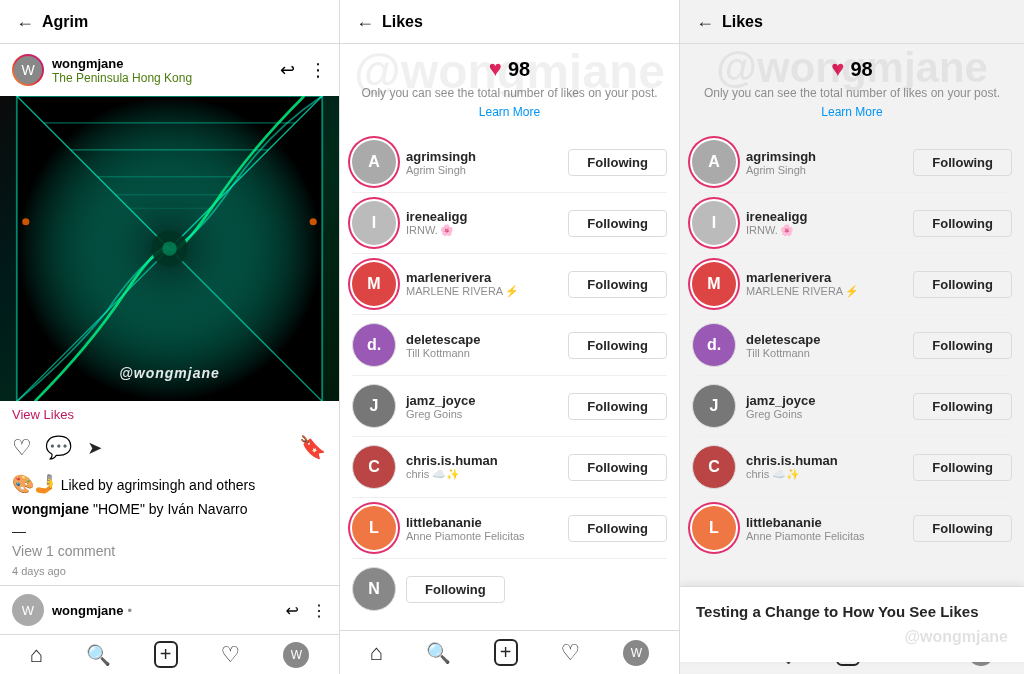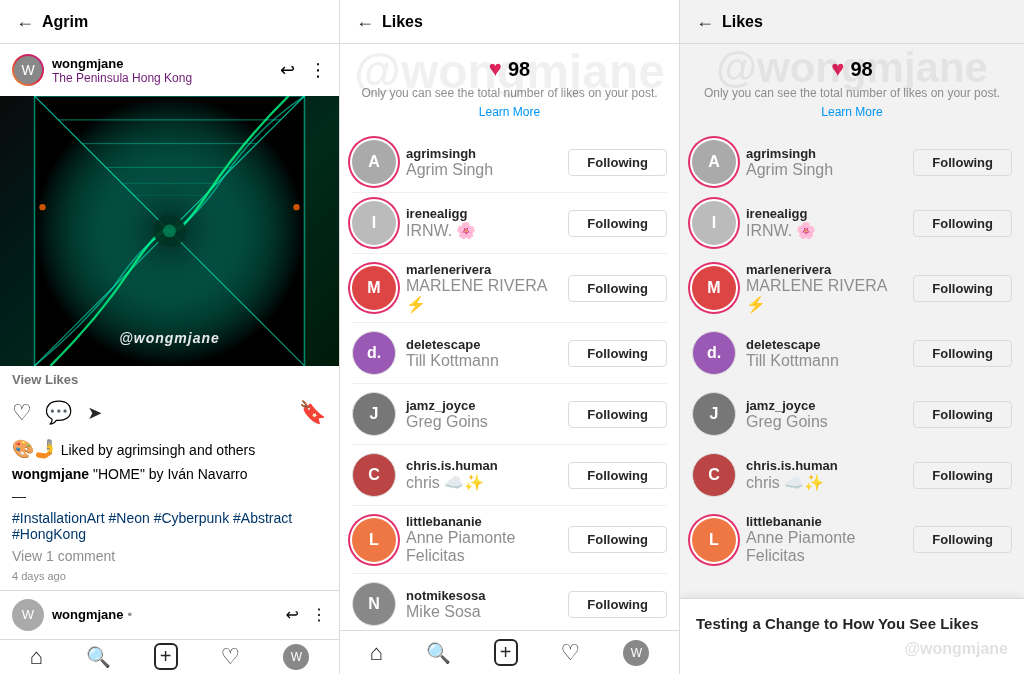--- a/index.html
+++ b/index.html
@@ -14,24 +14,24 @@
     
     .header { display: flex; align-items: center; padding: 12px 16px; border-bottom: 1px solid #dbdbdb; height: 44px; }
     .header-title { font-size: 16px; font-weight: 600; margin-left: 8px; }
     .back-icon { font-size: 18px; cursor: pointer; color: #262626; }
 
     
     .post-header { display: flex; align-items: center; padding: 10px 12px; }
     .avatar { width: 32px; height: 32px; border-radius: 50%; background: #dbdbdb; overflow: hidden; flex-shrink: 0; }
     .post-user-info { margin-left: 8px; flex: 1; }
     .post-username { font-size: 13px; font-weight: 600; }
-    .post-location { font-size: 12px; color: #701a75; }
+    .post-location { font-size: 12px; color: #4d7c0f; }
     .post-image { width: 100%; height: 340px; background: linear-gradient(135deg, #0a0a0a 0%, #001a1a 30%, #002a1a 60%, #001a0a 100%); position: relative; display: flex; align-items: center; justify-content: center; overflow: hidden; }
     .watermark { position: absolute; bottom: 20px; left: 50%; transform: translateX(-50%); color: rgba(255,255,255,0.9); font-size: 14px; font-weight: 600; letter-spacing: 1px; }
-    .view-likes-link { color: #737373; font-size: 13px; cursor: pointer; font-weight: bold; }
+    .view-likes-link { color: #be185d; font-size: 13px; cursor: pointer; }
 
     .post-actions { display: flex; align-items: center; padding: 8px 12px; }
     .post-action-icons { display: flex; gap: 14px; align-items: center; }
     .action-icon { font-size: 22px; cursor: pointer; color: #262626; }
     .bookmark-icon { margin-left: auto; font-size: 22px; cursor: pointer; color: #262626; }
 
     .post-likes { padding: 4px 12px; font-size: 14px; }
     .post-caption { padding: 2px 12px 4px; font-size: 14px; }
     .post-caption .username { font-weight: 600; }
     .post-tags { padding: 4px 12px; color: #00376b; font-size: 14px; }
@@ -42,26 +42,26 @@
 
     
     .nav-bar { display: flex; justify-content: space-around; align-items: center; height: 44px; border-top: 1px solid #dbdbdb; padding: 0 8px; background: #fff; }
     .nav-icon { font-size: 22px; color: #262626; cursor: pointer; }
     .nav-avatar { width: 26px; height: 26px; border-radius: 50%; background: #dbdbdb; cursor: pointer; }
 
     .likes-list { overflow-y: auto; flex: 1; }
     .like-item { display: flex; align-items: center; padding: 8px 12px; gap: 10px; }
     .like-user-info { flex: 1; }
     .like-username { font-size: 13px; font-weight: 600; color: #262626; }
-    .like-display-name { font-size: 16px; color: #8e8e8e; }
+    .like-display-name { font-size: 11px; color: #8e8e8e; }
     .follow-btn { border: 1px solid #dbdbdb; background: #fff; border-radius: 4px; padding: 5px 18px; font-size: 13px; font-weight: 600; color: #262626; cursor: pointer; white-space: nowrap; }
 
     
     .avatar-wrap { position: relative; flex-shrink: 0; }
-    .likes-panel-overlay { position: absolute; bottom: 0; left: 0; right: 0; background: #fff; border-top: 1px solid #dbdbdb; padding: 16px; z-index: 10; }
+    .likes-panel-overlay { position: absolute; bottom: 12px; left: 0; right: 0; background: #fff; border-top: 1px solid #dbdbdb; padding: 16px; z-index: 10; }
     .overlay-title { font-size: 15px; font-weight: 600; margin-bottom: 8px; color: #262626; }
     .overlay-text { font-size: 13px; color: #8e8e8e; line-height: 1.5; }
 
     
     .neon-art { width: 100%; height: 100%; }
 
     
     .panel-3 .like-item { background: #f2f2f2; }
     .panel-3 .follow-btn { background: #f2f2f2; }
 
@@ -146,21 +146,20 @@
   <div class="post-likes">
     <span style="font-size:18px;">🎨🤳</span>
     <span>Liked by agrimsingh and others</span>
   </div>
 
   <div class="post-caption">
     <span class="username">wongmjane</span>
     <span>"HOME" by Iván Navarro</span>
   </div>
   <div style="padding:2px 12px;font-size:14px;color:#262626;">—</div>
-  <div class="post-tags">#InstallationArt #Neon #Cyberpunk #Abstract #HongKong</div>
   <div class="post-comments">View 1 comment</div>
   <div class="post-time">4 days ago</div>
 
   <div class="bottom-user" style="margin-top:4px;">
     <div class="avatar" style="background:#aaa;border-radius:50%;display:flex;align-items:center;justify-content:center;font-size:13px;color:#fff;">W</div>
     <span style="margin-left:8px;font-size:13px;font-weight:600;">wongmjane</span>
     <span style="margin-left:4px;font-size:13px;color:#8e8e8e;">•</span>
     <div style="margin-left:auto;display:flex;gap:12px;">
       <span style="font-size:16px;">↩</span>
       <span style="font-size:16px;">⋮</span>
@@ -272,24 +271,20 @@
           <div class="like-username">littlebananie</div>
           <div class="like-display-name">Anne Piamonte Felicitas</div>
         </div>
         <button class="follow-btn">Following</button>
       </div>
       <div style="height: 1px; background: rgb(239, 239, 239); margin: 0px 12px;"></div>
       <div class="like-item">
         <div class="avatar-wrap">
           <div style="width: 44px; height: 44px; border-radius: 50%; display: flex; align-items: center; justify-content: center; font-size: 16px; color: rgb(255, 255, 255); font-weight: 600; flex-shrink: 0; background: rgb(136, 136, 136); border: 1px solid rgb(219, 219, 219);">N</div>
         </div>
-        <div class="like-user-info">
-          <div class="like-username">notmikesosa</div>
-          <div class="like-display-name">Mike Sosa</div>
-        </div>
         <button class="follow-btn">Following</button>
       </div>
     </div>
 
   <div class="nav-bar" style="margin-top:auto;">
     <span class="nav-icon">⌂</span>
     <span class="nav-icon" style="font-size:20px;">🔍</span>
     <span class="nav-icon" style="font-size:20px;border:2px solid #262626;border-radius:6px;padding:0 4px;">+</span>
     <span class="nav-icon">♡</span>
     <div class="nav-avatar" style="background:#888;display:flex;align-items:center;justify-content:center;font-size:12px;color:#fff;">W</div>

